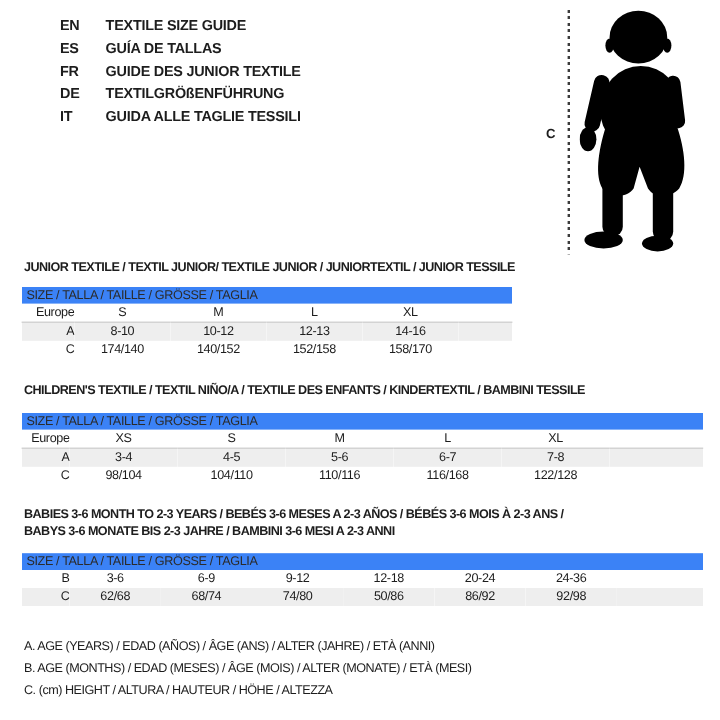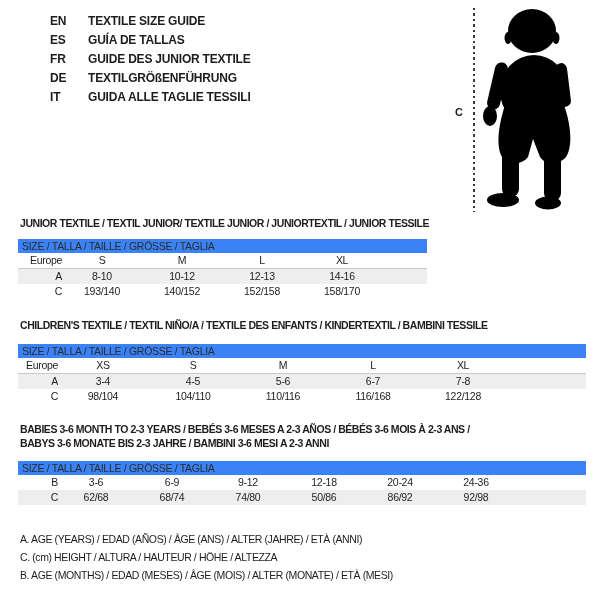--- a/index.html
+++ b/index.html
@@ -113,21 +113,21 @@
       <tr class="shade">
         <td class="lbl">A</td>
         <td class="val">8-10</td>
         <td class="val">10-12</td>
         <td class="val">12-13</td>
         <td class="val">14-16</td>
         <td></td>
       </tr>
       <tr>
         <td class="lbl">C</td>
-        <td class="val">193/140</td>
+        <td class="val">174/140</td>
         <td class="val">140/152</td>
         <td class="val">152/158</td>
         <td class="val">158/170</td>
         <td></td>
       </tr>
     </tbody>
   </table>
 
   <div class="section-title" id="title2">CHILDREN'S TEXTILE / TEXTIL NIÑO/A / TEXTILE DES ENFANTS / KINDERTEXTIL / BAMBINI TESSILE</div>
   <table class="data-table" id="table2">
@@ -211,17 +211,17 @@
         <td class="val">50/86</td>
         <td class="val">86/92</td>
         <td class="val">92/98</td>
         <td></td>
       </tr>
     </tbody>
   </table>
 
   <div class="legend">
     <div>A. AGE (YEARS) / EDAD (AÑOS) / ÂGE (ANS) / ALTER (JAHRE) / ETÀ (ANNI)</div>
+    <div>B. AGE (MONTHS) / EDAD (MESES) / ÂGE (MOIS) / ALTER (MONATE) / ETÀ (MESI)</div>
     <div>C. (cm) HEIGHT / ALTURA / HAUTEUR / HÖHE / ALTEZZA</div>
-    <div>B. AGE (MONTHS) / EDAD (MESES) / ÂGE (MOIS) / ALTER (MONATE) / ETÀ (MESI)</div>
   </div>
 
 </div>
 
 </body></html>

